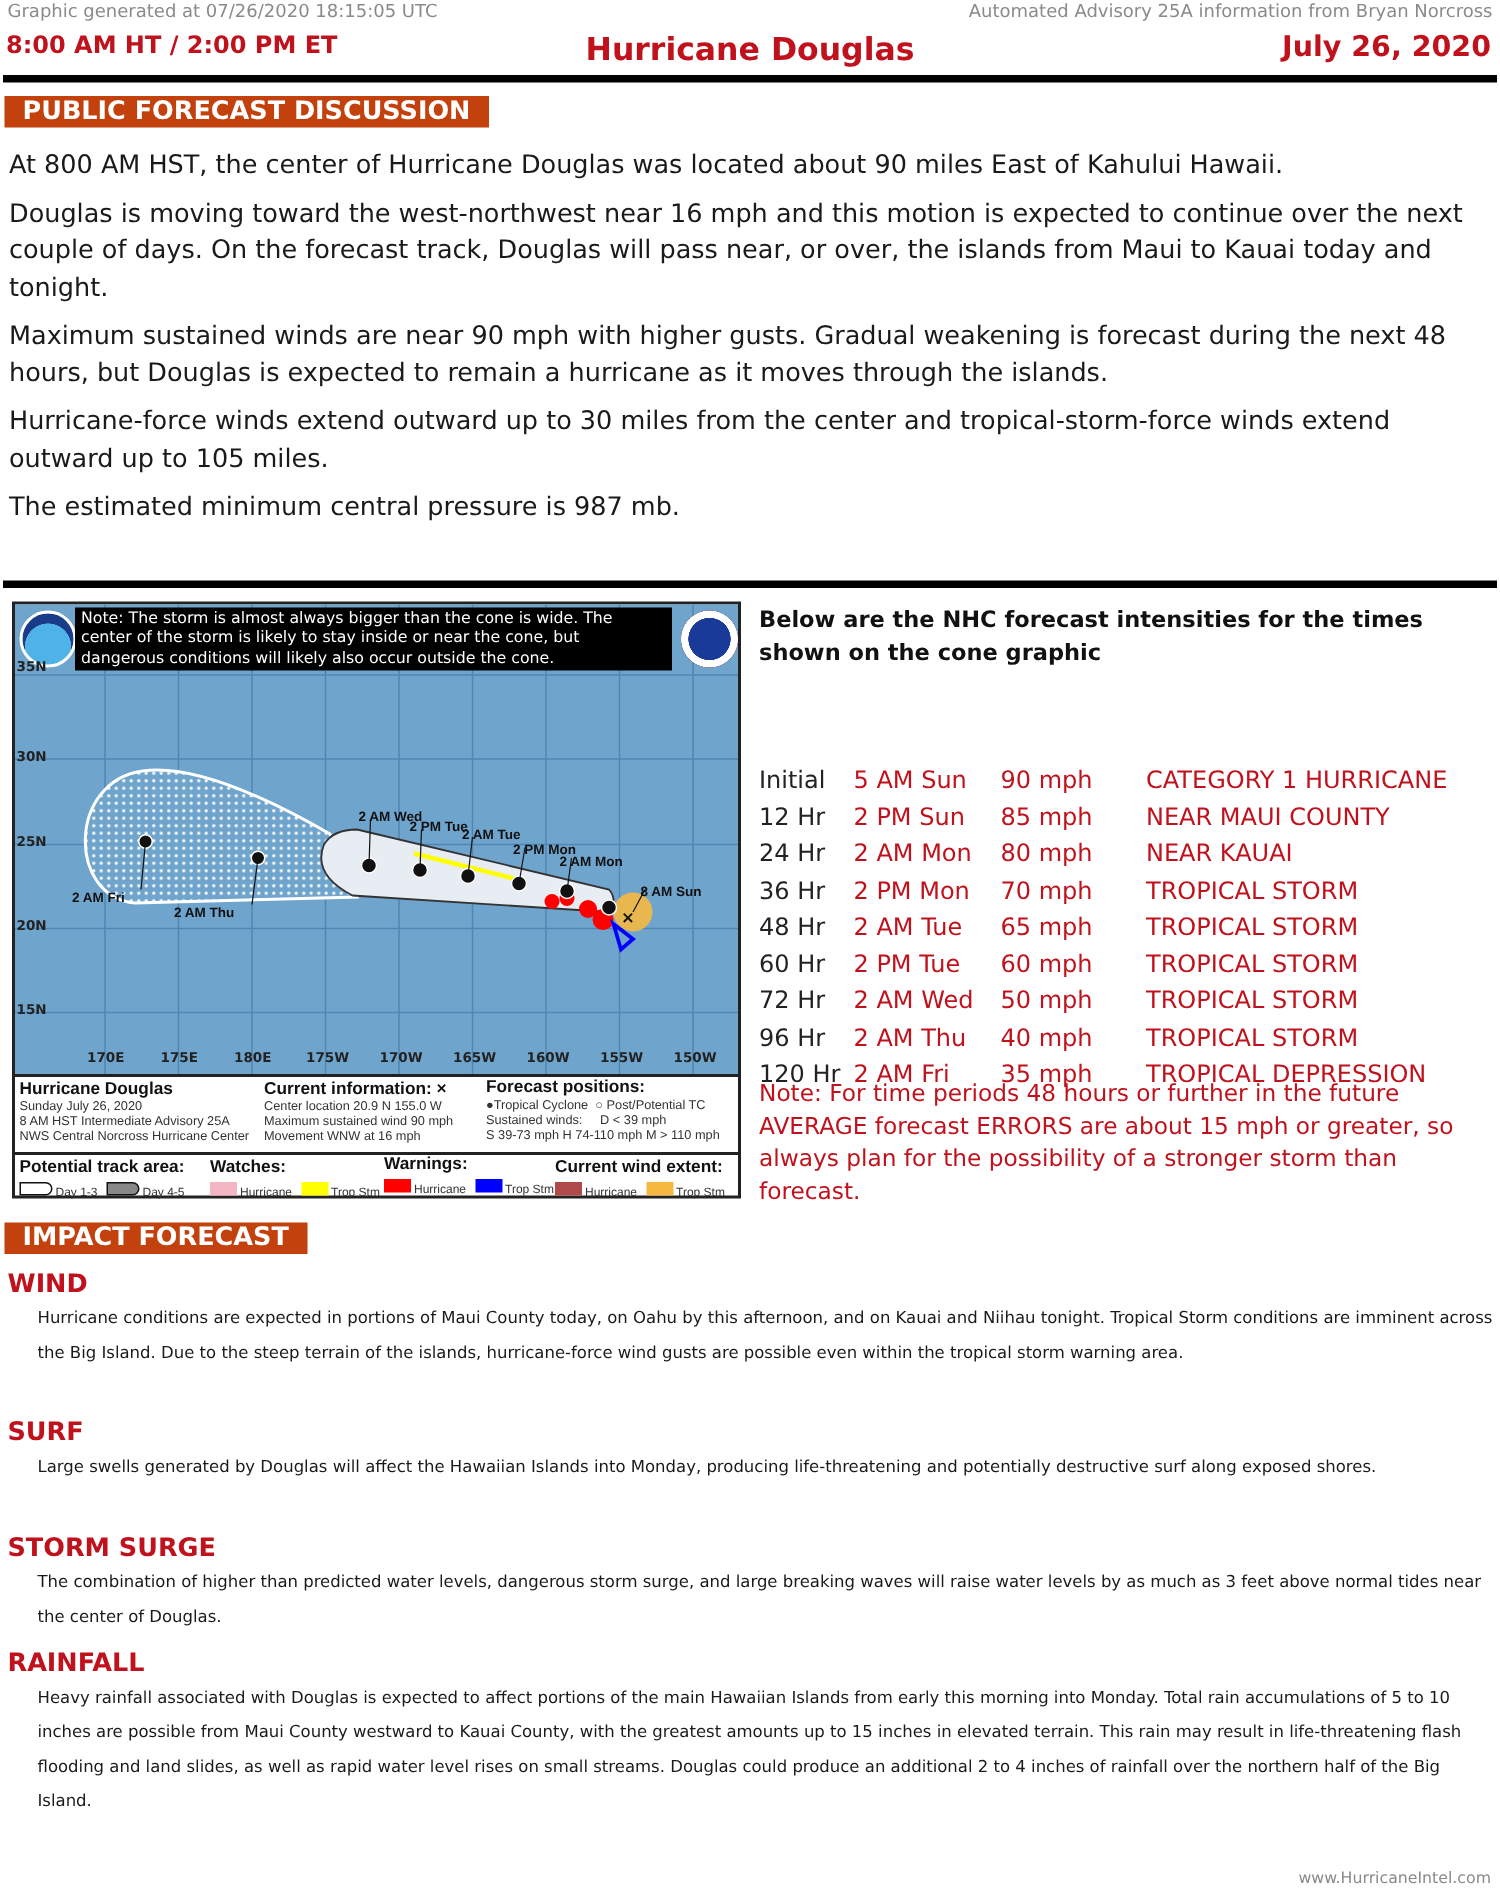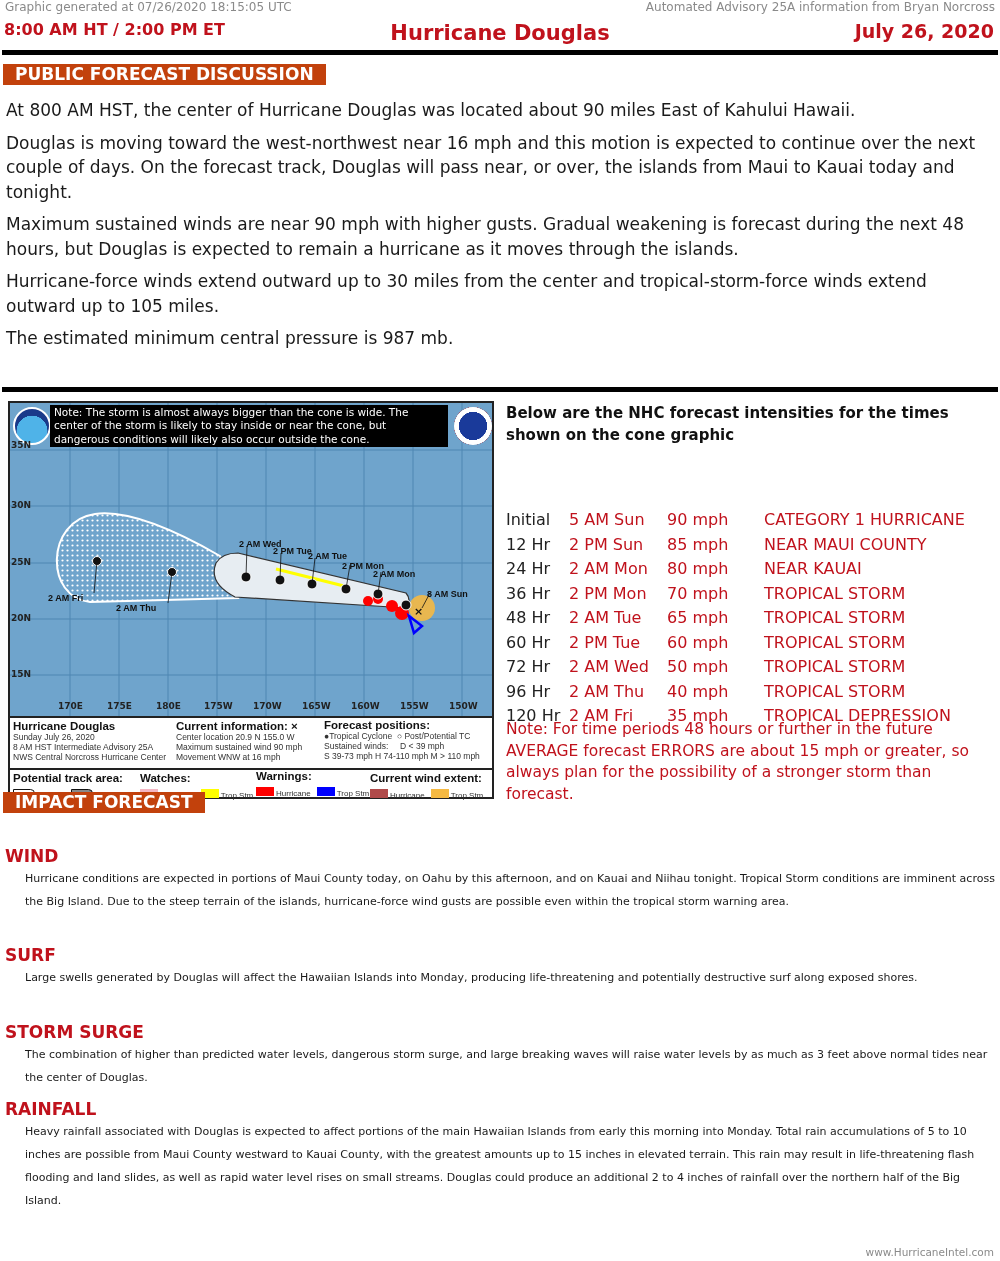--- a/index.html
+++ b/index.html
@@ -256,21 +256,21 @@
     </div>
   <div class="fc-row" style="top:196px;">
       <span class="c-hr">120 Hr</span>
       <span class="c-time">2 AM Fri</span>
       <span class="c-wind">35 mph</span>
       <span class="c-desc">TROPICAL DEPRESSION</span>
     </div>
 </div>
 <div class="nhc-note">Note: For time periods 48 hours or further in the future AVERAGE forecast ERRORS are about 15 mph or greater, so always plan for the possibility of a stronger storm than forecast.</div>
 
-<div class="section-tag" style="top:792px;">IMPACT FORECAST</div>
+<div class="section-tag" style="top:815px;">IMPACT FORECAST</div>
 
 <div class="impact-h" style="top:846px;">WIND</div>
 <div class="impact-t" style="top:867px;">Hurricane conditions are expected in portions of Maui County today, on Oahu by this afternoon, and on Kauai and Niihau tonight. Tropical Storm conditions are imminent across the Big Island. Due to the steep terrain of the islands, hurricane-force wind gusts are possible even within the tropical storm warning area.</div>
 
 <div class="impact-h" style="top:945px;">SURF</div>
 <div class="impact-t" style="top:966px;">Large swells generated by Douglas will affect the Hawaiian Islands into Monday, producing life-threatening and potentially destructive surf along exposed shores.</div>
 
 <div class="impact-h" style="top:1022px;">STORM SURGE</div>
 <div class="impact-t" style="top:1043px;">The combination of higher than predicted water levels, dangerous storm surge, and large breaking waves will raise water levels by as much as 3 feet above normal tides near the center of Douglas.</div>
 

